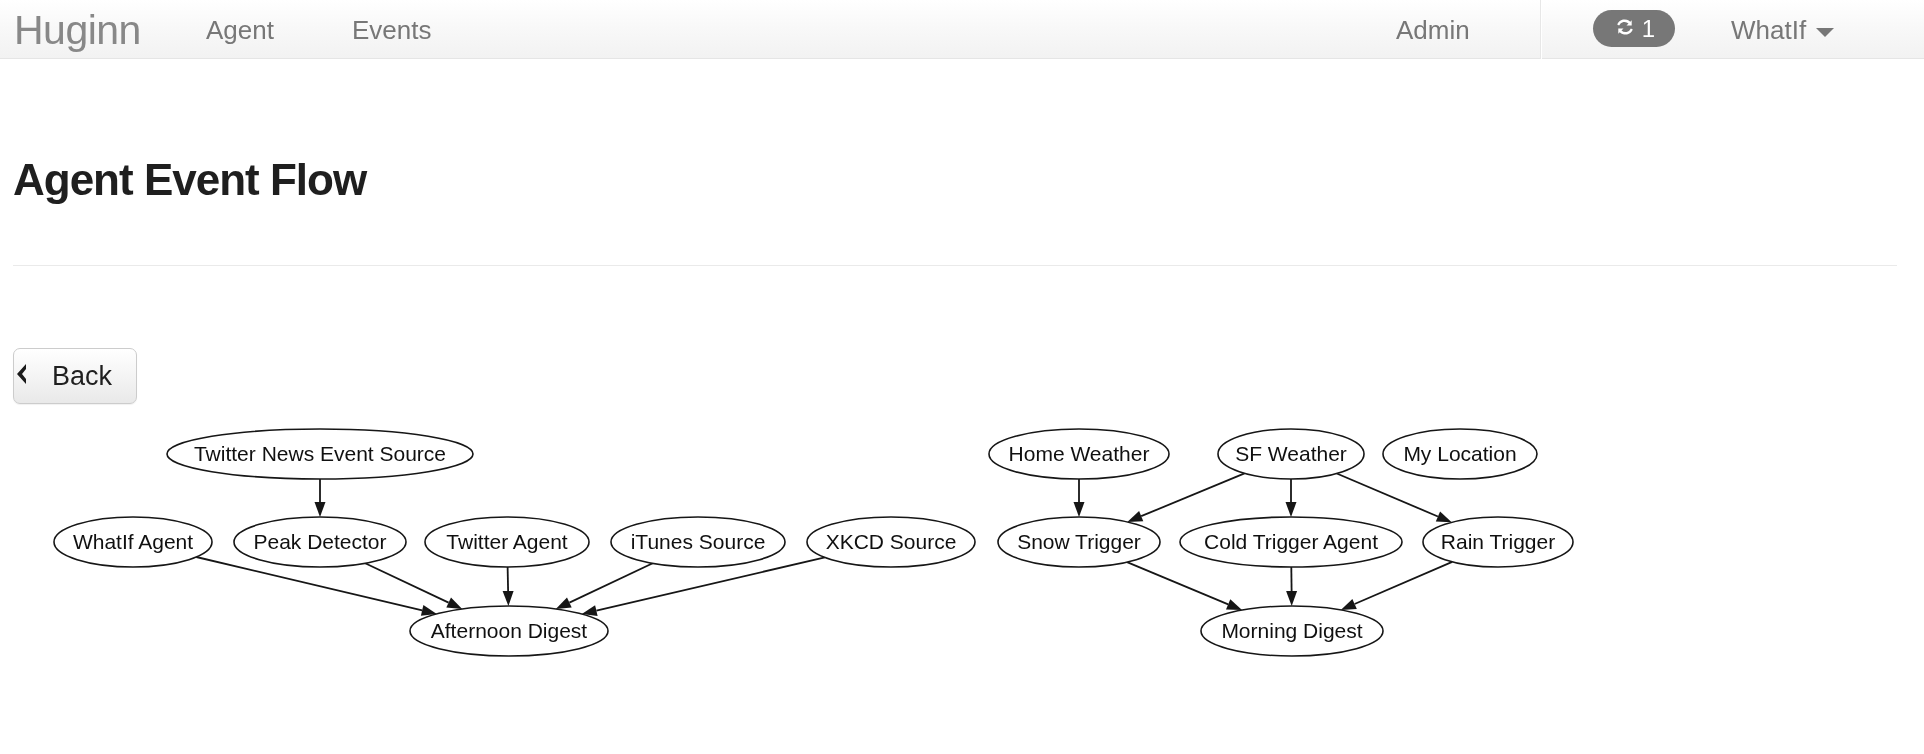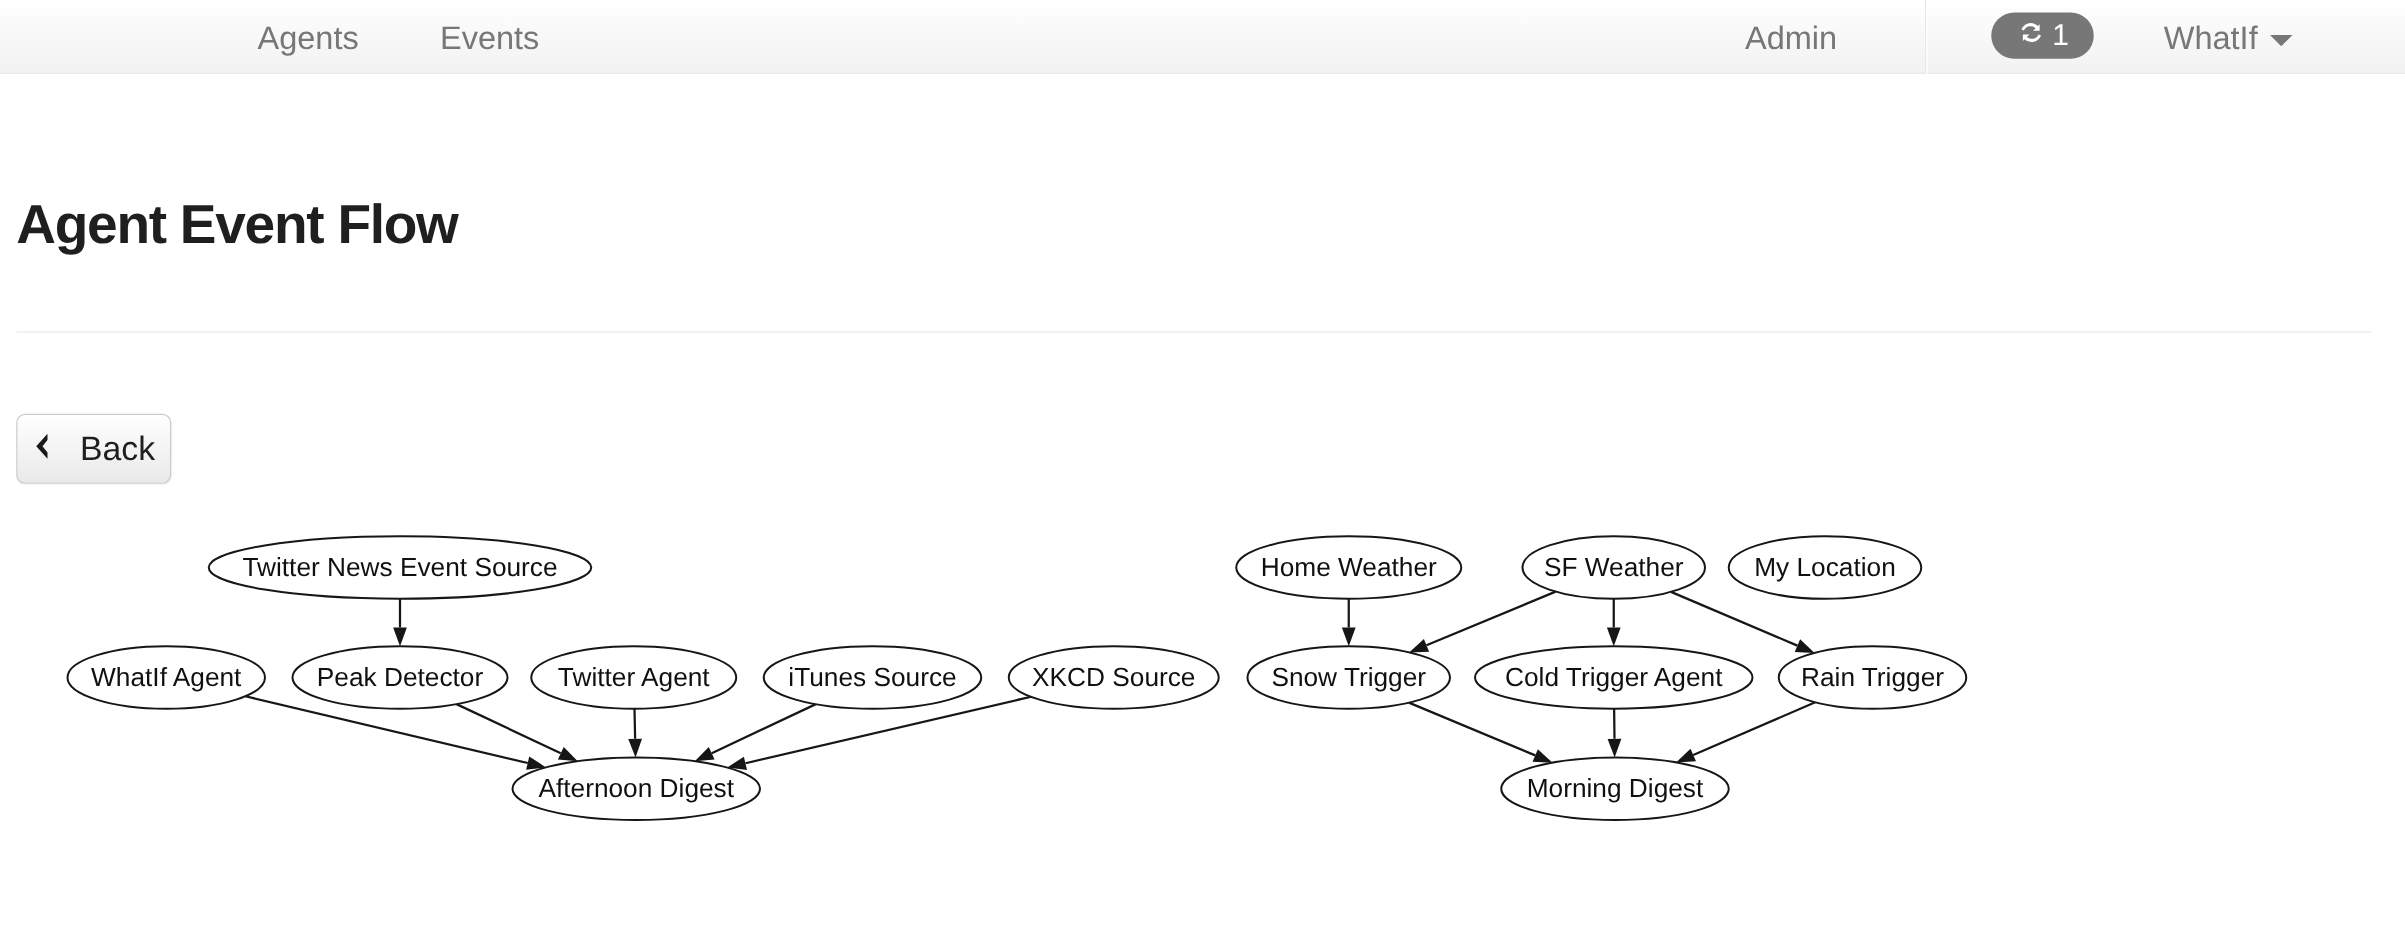--- a/index.html
+++ b/index.html
@@ -119,30 +119,29 @@
   .hr {
     position: absolute;
     left: 13px; top: 265px;
     width: 1884px;
     height: 1px;
     background: #eaeaea;
   }
 
   .back-btn {
     position: absolute;
-    left: 13px; top: 331px;
+    left: 13px; top: 348px;
     width: 124px;
     height: 56px;
     border: 1px solid #cccccc;
     border-radius: 7px;
     background: linear-gradient(to bottom, #ffffff 0%, #f3f3f3 55%, #e9e9e9 100%);
     box-shadow: 0 1px 1px rgba(0,0,0,0.06);
     display: flex;
     align-items: center;
-    justify-content: center;
     gap: 22px;
     cursor: pointer;
     box-sizing: border-box;
   }
   .back-label {
     font-size: 27px;
     color: #1f1f1f;
   }
 
   
@@ -173,22 +172,23 @@
     fill: none;
   }
   .edge-head { fill: #161616; }
 </style>
 </head>
 <body>
 
 <div id="page">
 
   <div class="navbar">
-
-    <div class="nav-link nav-agents">Agents</div>
+    <div class="brand">Huginn</div>
+
+    <div class="nav-link nav-agents">Agent</div>
     <div class="nav-link nav-events">Events</div>
     <div class="nav-link nav-admin">Admin</div>
 
     <div class="nav-divider"></div>
     <div class="nav-divider-2"></div>
 
     <div class="badge-pill">
       <span class="badge-icon">
         <svg width="24" height="24" viewBox="0 0 24 24">
           <path d="M4.2 9.6a8 8 0 0 1 13.1-2.9l1.4-1.4v5.2h-5.2l2.0-2.0a5.9 5.9 0 0 0-9.4 1.9z" fill="#ffffff"></path>

